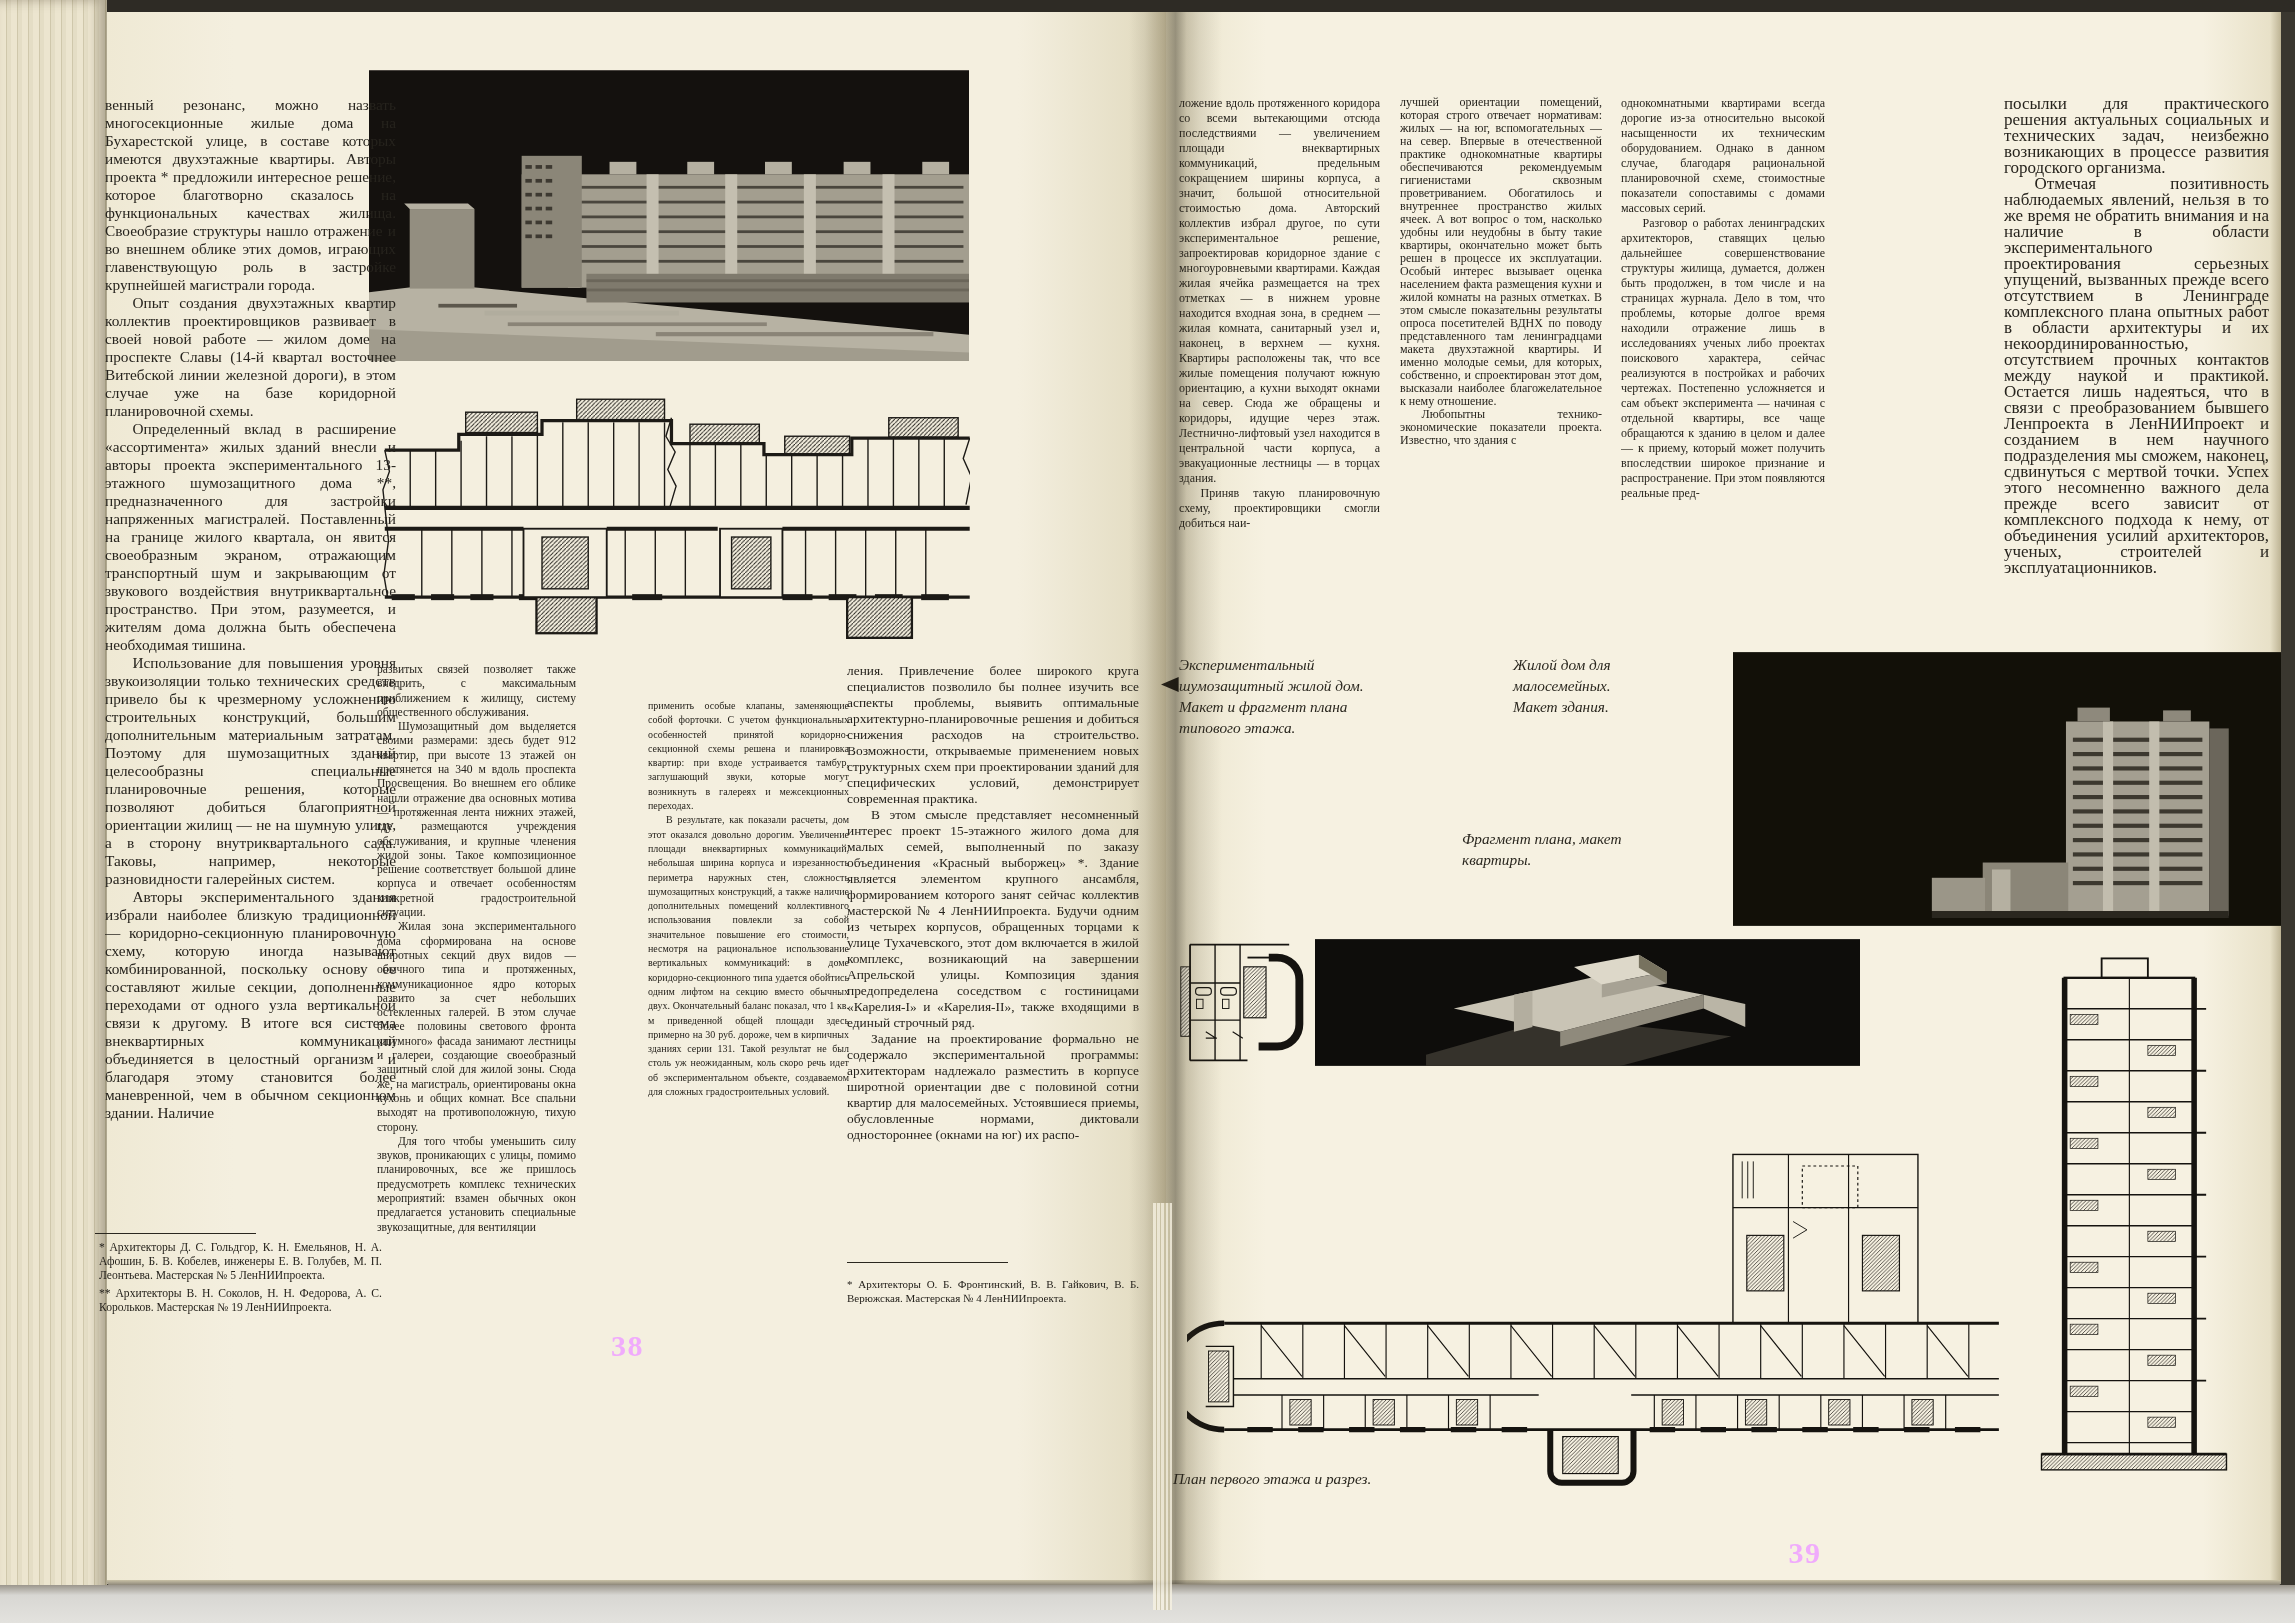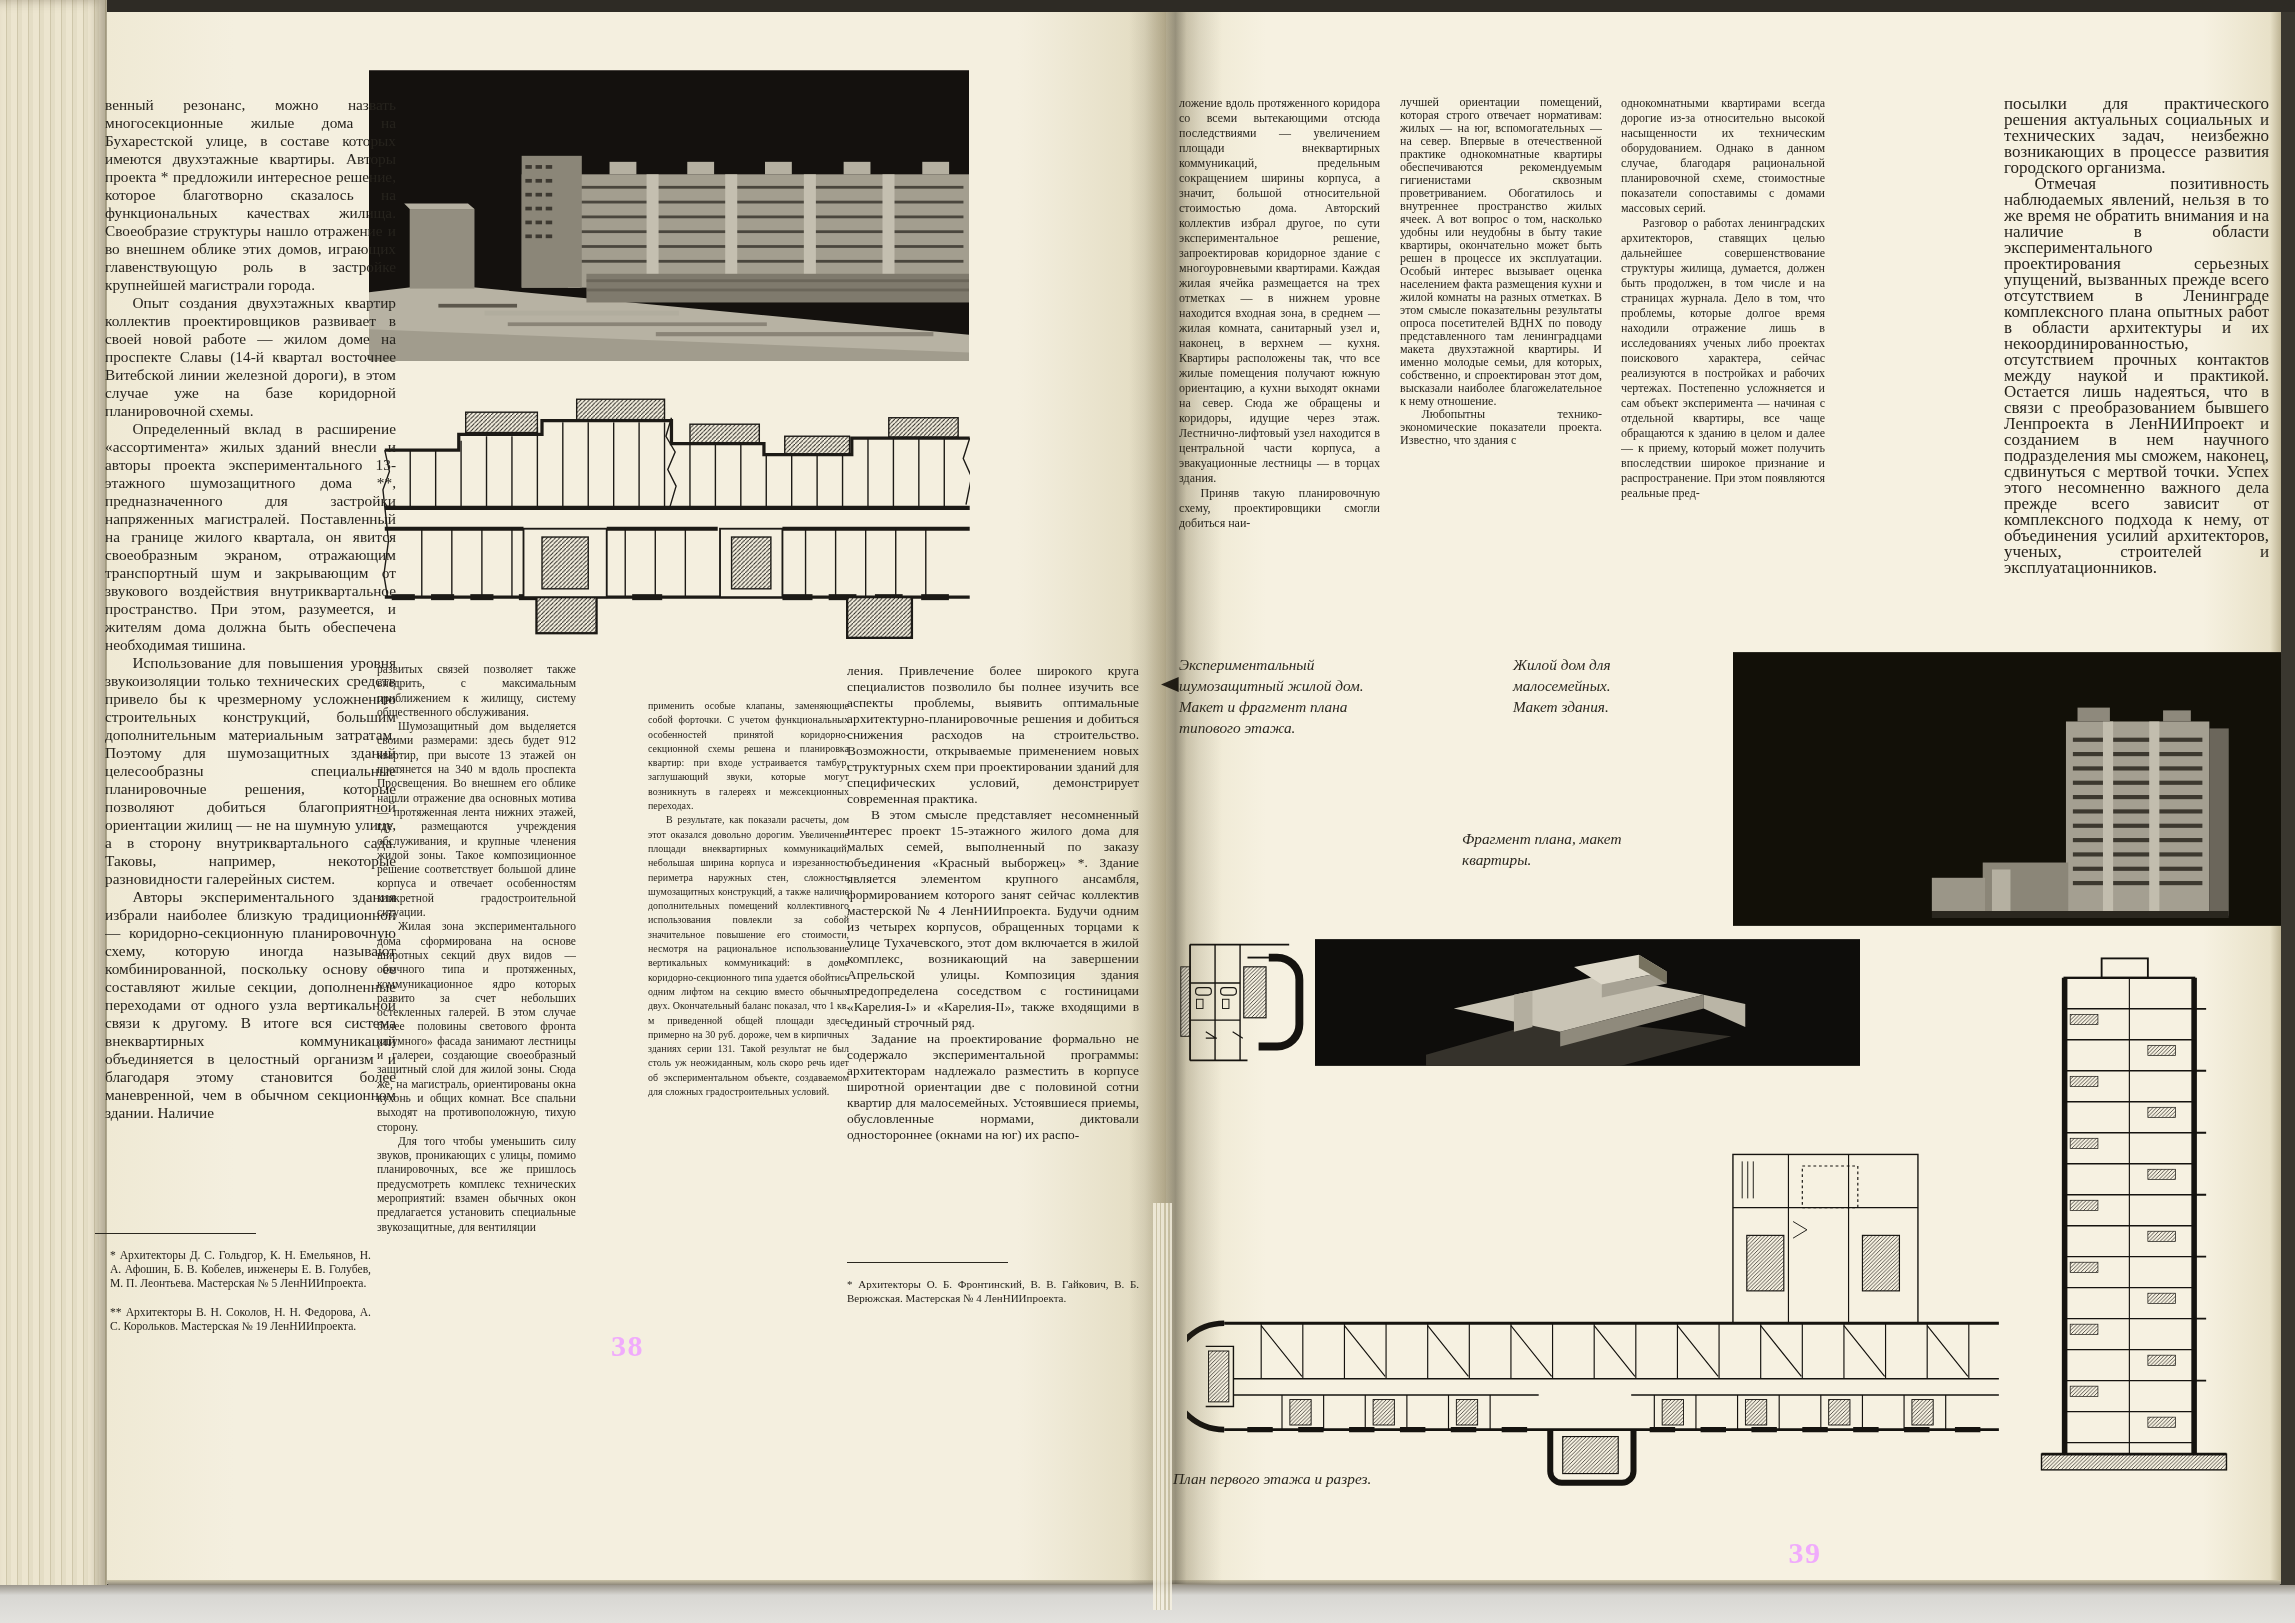--- a/index.html
+++ b/index.html
@@ -34,21 +34,21 @@
   .c-l4 .flow{flex:0 1 auto;overflow:hidden;}
   .c-l4 .push{flex:1 0 4.6px;}
   .c-ra    {left:1179px;top:96px; width:201px; height:537px; font-size:12px; line-height:15px;}
   .c-rb    {left:1400px;top:96px; width:202px; height:537px; font-size:12px; line-height:13px;}
   .c-rc    {left:1621px;top:96px; width:204px; height:572px; font-size:12px; line-height:15px;}
   .c-rd    {left:2004px;top:96px; width:265px; height:555px; font-size:17px; line-height:16px;}
 
   .footblock{position:absolute;left:95px;top:1233px;width:291px;color:#26231d;
              font-size:11.6px;line-height:14px;text-align:justify;}
   .footrule{width:161px;border-top:1.9px solid #2a271f;margin-bottom:6.5px;}
-  .footblock p{margin:15px;}
+  .footblock p{margin:4px;}
   .fnote{font-size:11px;line-height:13.4px;text-align:justify;color:#26231d;}
   .c-l4 .footrule{margin-bottom:4.6px;}
 
   .caption{position:absolute;font-style:italic;color:#2a271f;font-size:15.3px;line-height:21px;white-space:pre-line;}
   .cap-right{text-align:left;}
   .pageno{position:absolute;font-weight:bold;font-size:30px;color:#f0abfc;letter-spacing:1.4px;}
 
   .marker{position:absolute;left:1161px;top:677px;width:17.6px;height:15px;background:#1b1813;
           clip-path:polygon(100% 0,100% 100%,0 50%);}
 

